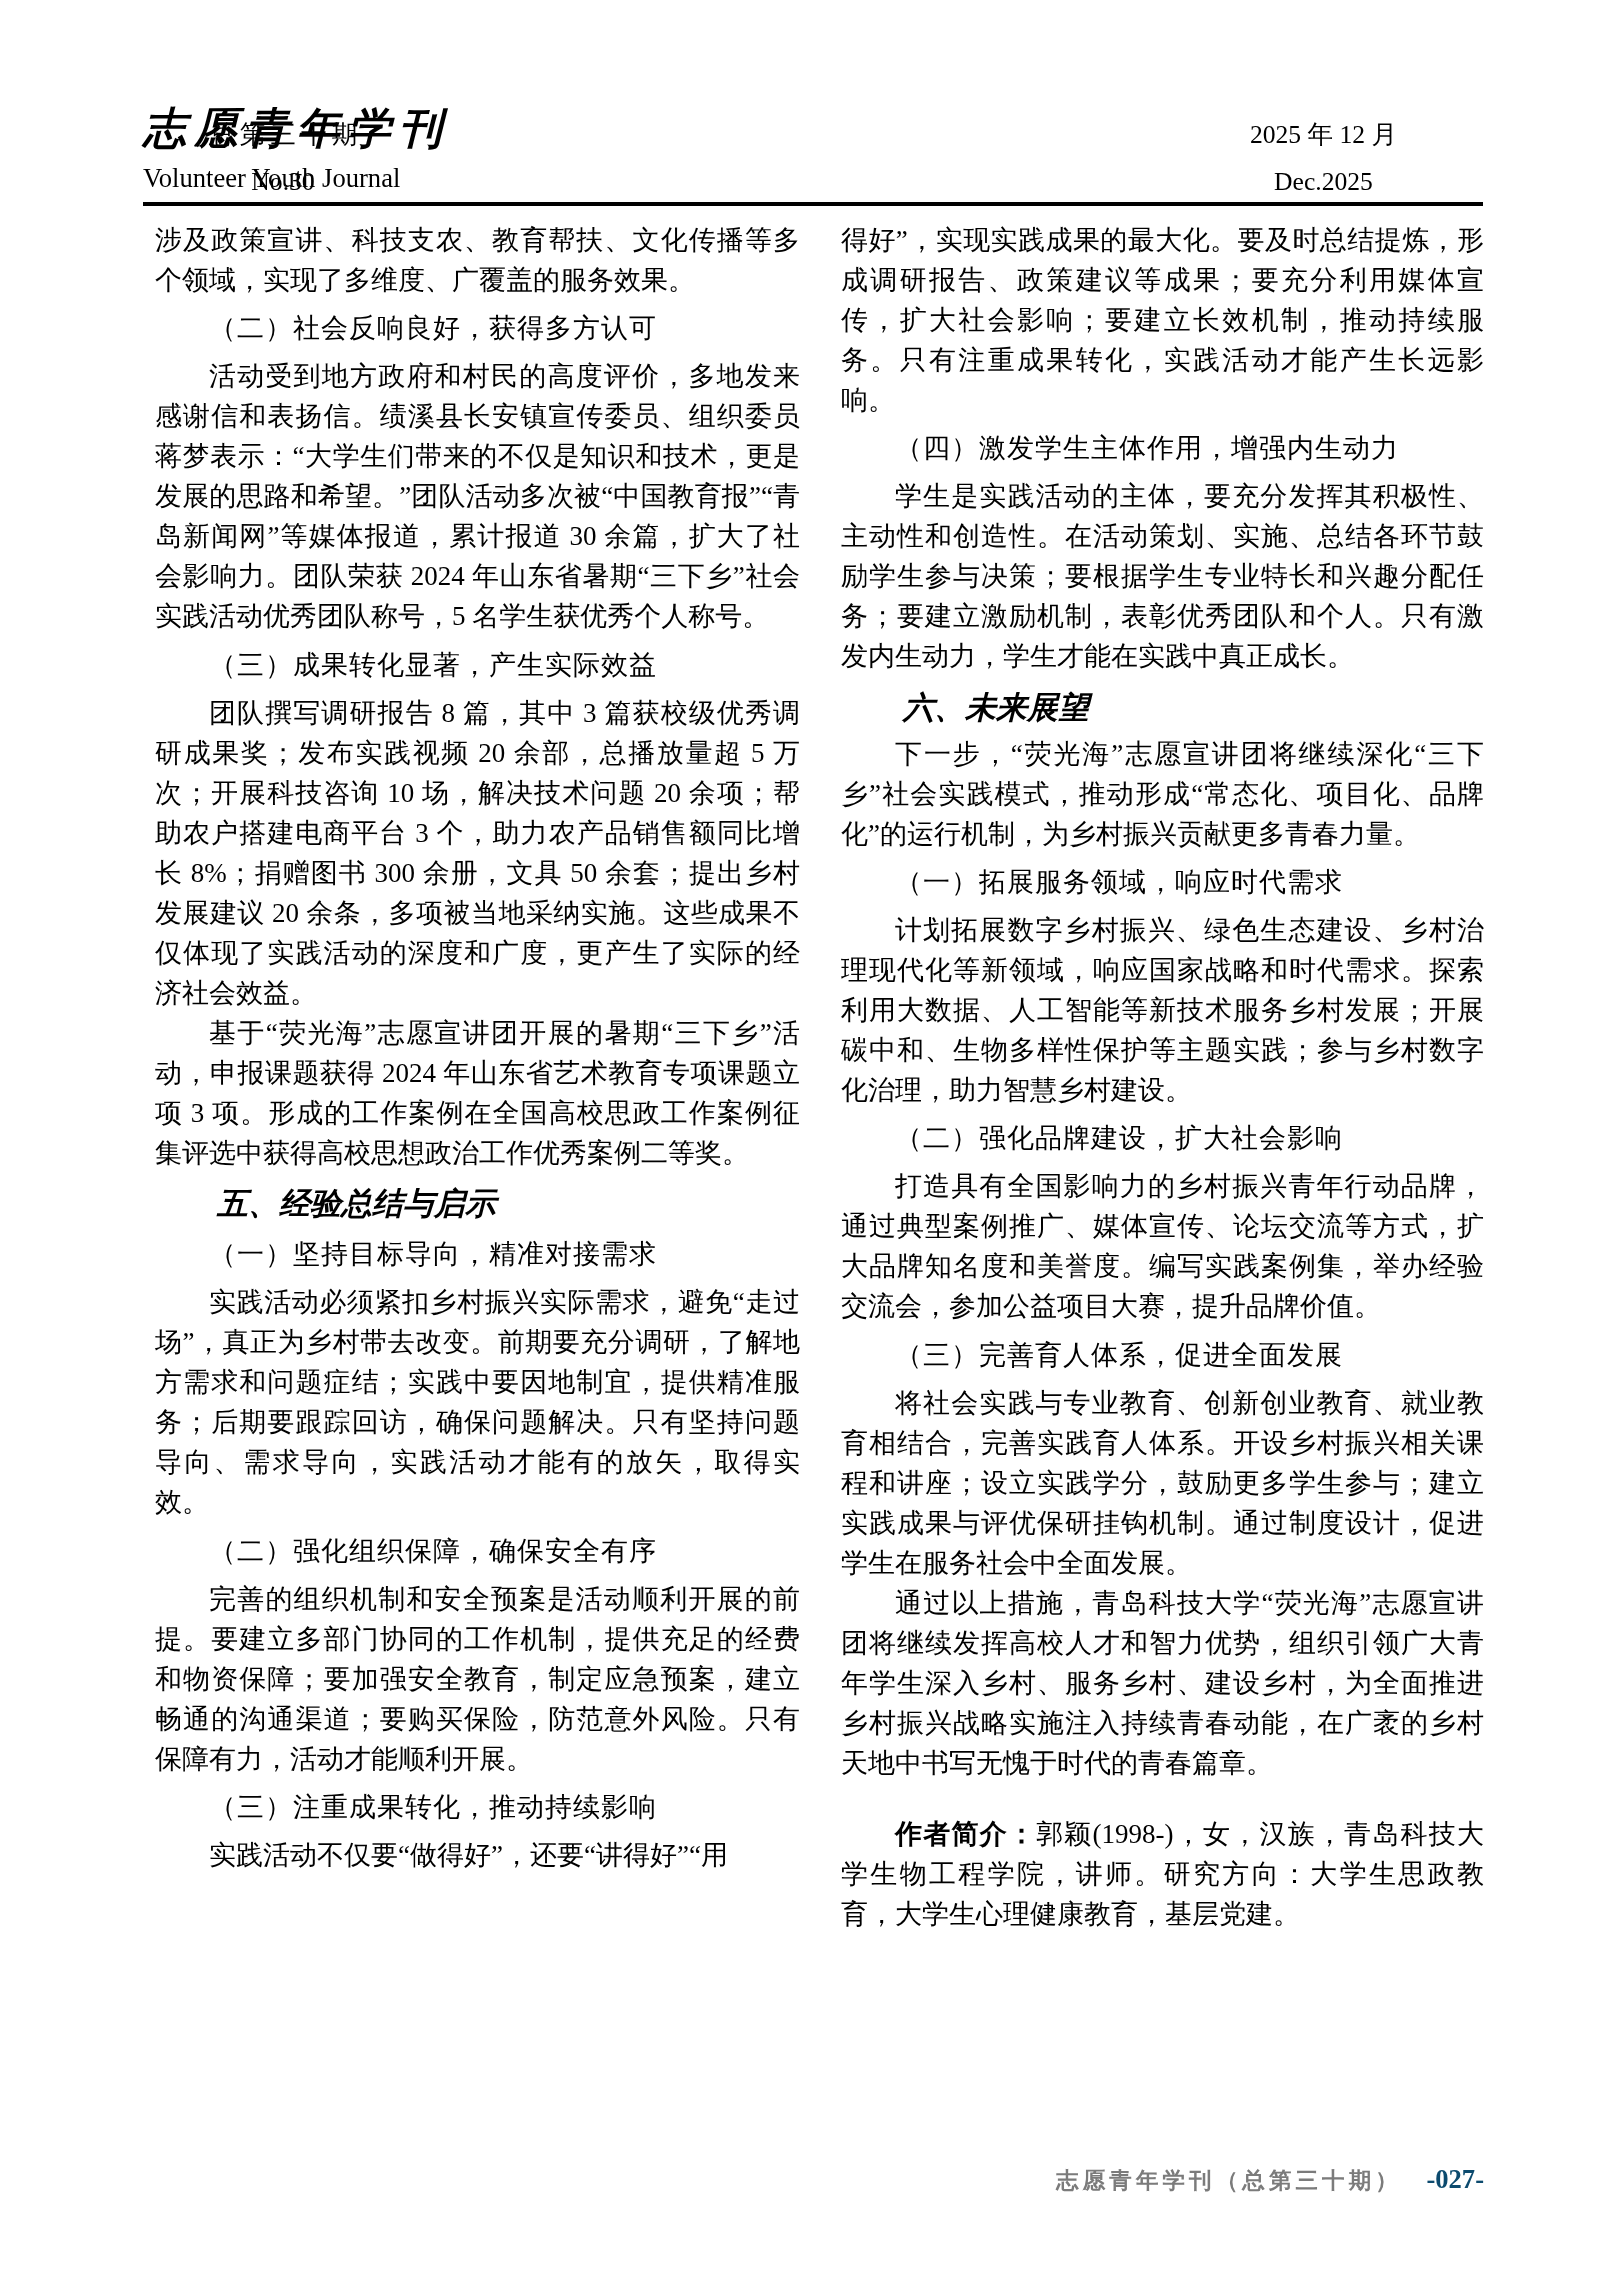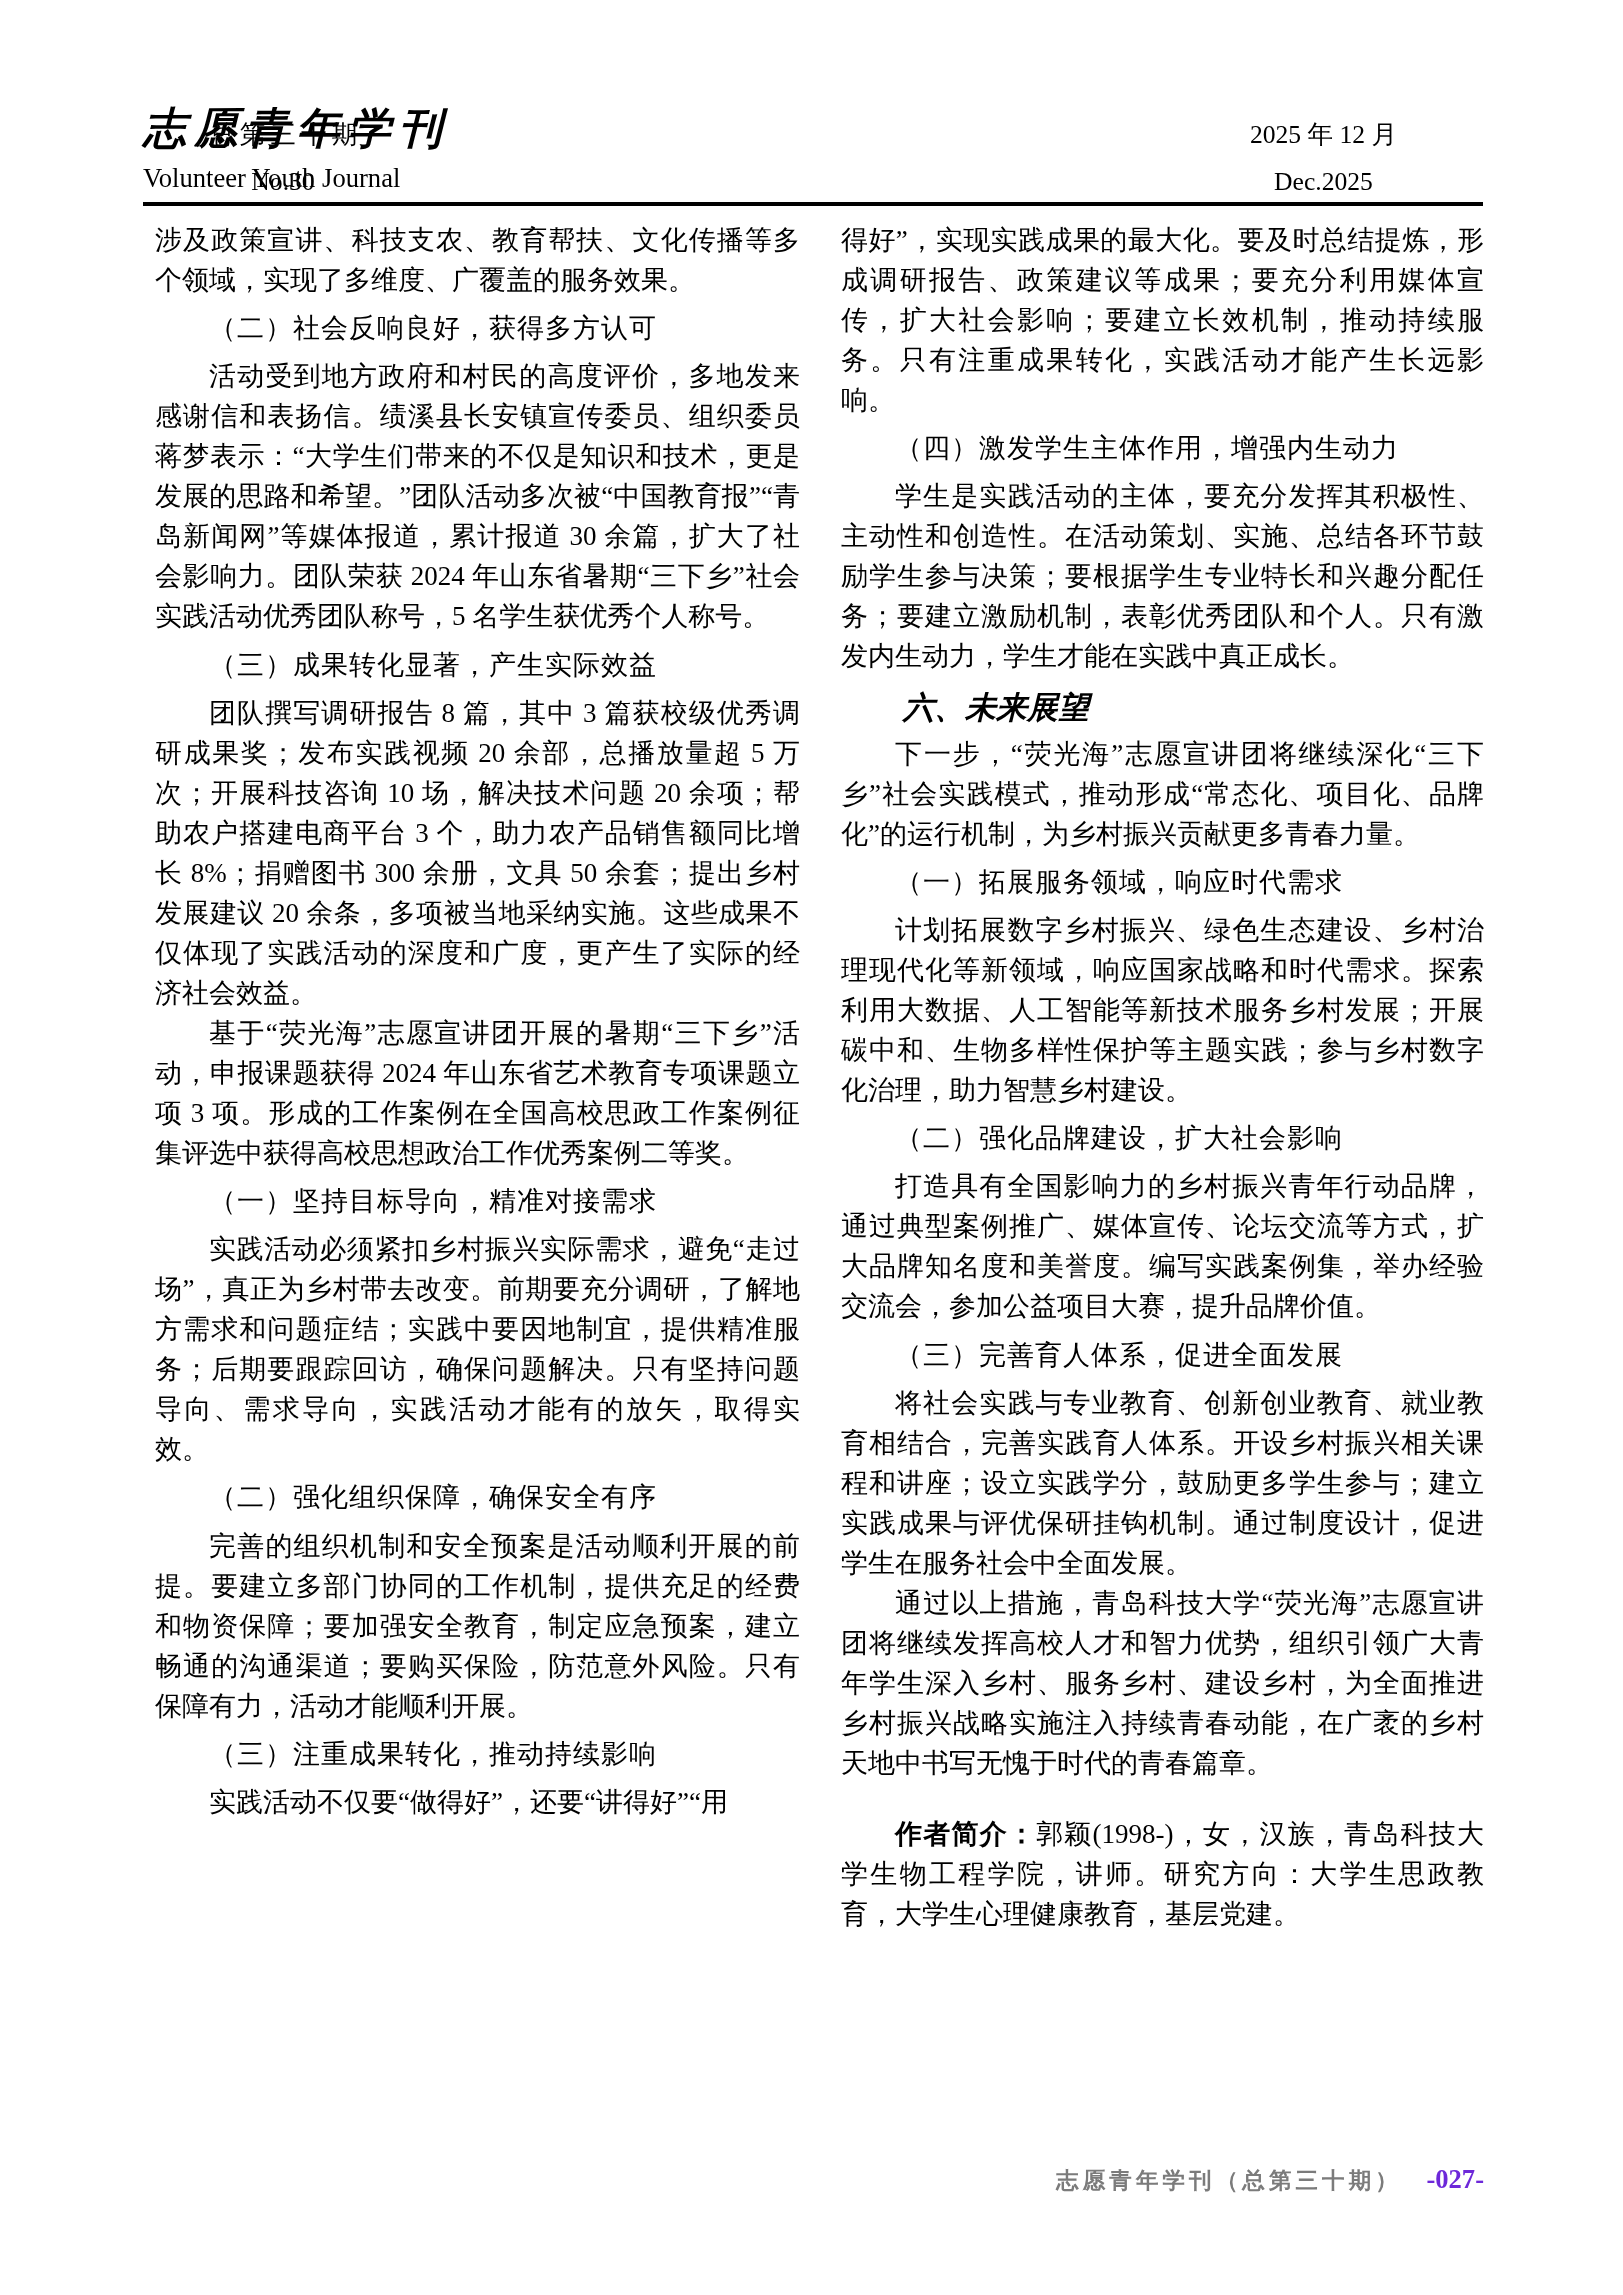--- a/index.html
+++ b/index.html
@@ -87,21 +87,21 @@
     text-align: right; white-space: nowrap;
   }
   .footer-journal {
     font-family: "Liberation Sans", "DejaVu Sans", sans-serif;
     font-weight: bold;
     font-size: 22.5px; letter-spacing: 4.1px; color: #7b7b7b;
   }
   .footer-page {
     font-family: "Liberation Serif", "DejaVu Serif", serif;
     font-weight: bold;
-    font-size: 26.6px; color: #6d28d9;
+    font-size: 26.6px; color: #0c4a6e;
     margin-left: 24.5px;
   }
 </style>
 </head>
 <body>
 
 <div class="page">
 
   <div class="hdr">
     <div class="hdr-issue-cn">总第三十期</div>
@@ -113,20 +113,21 @@
     <div class="hdr-rule"></div>
   </div>
 
   <div class="col col-left">
     <p class="cont">涉及政策宣讲、科技支农、教育帮扶、文化传播等多个领域，实现了多维度、广覆盖的服务效果。</p>
     <p class="subhead">（二）社会反响良好，获得多方认可</p>
     <p class="para">活动受到地方政府和村民的高度评价，多地发来感谢信和表扬信。绩溪县长安镇宣传委员、组织委员蒋梦表示：“大学生们带来的不仅是知识和技术，更是发展的思路和希望。”团队活动多次被“中国教育报”“青岛新闻网”等媒体报道，累计报道 30 余篇，扩大了社会影响力。团队荣获 2024 年山东省暑期“三下乡”社会实践活动优秀团队称号，5 名学生获优秀个人称号。</p>
     <p class="subhead">（三）成果转化显著，产生实际效益</p>
     <p class="para">团队撰写调研报告 8 篇，其中 3 篇获校级优秀调研成果奖；发布实践视频 20 余部，总播放量超 5 万次；开展科技咨询 10 场，解决技术问题 20 余项；帮助农户搭建电商平台 3 个，助力农产品销售额同比增长 8%；捐赠图书 300 余册，文具 50 余套；提出乡村发展建议 20 余条，多项被当地采纳实施。这些成果不仅体现了实践活动的深度和广度，更产生了实际的经济社会效益。</p>
     <p class="para">基于“荧光海”志愿宣讲团开展的暑期“三下乡”活动，申报课题获得 2024 年山东省艺术教育专项课题立项 3 项。形成的工作案例在全国高校思政工作案例征集评选中获得高校思想政治工作优秀案例二等奖。</p>
+    <p class="section">五、经验总结与启示</p>
     <p class="subhead">（一）坚持目标导向，精准对接需求</p>
     <p class="para">实践活动必须紧扣乡村振兴实际需求，避免“走过场”，真正为乡村带去改变。前期要充分调研，了解地方需求和问题症结；实践中要因地制宜，提供精准服务；后期要跟踪回访，确保问题解决。只有坚持问题导向、需求导向，实践活动才能有的放矢，取得实效。</p>
     <p class="subhead">（二）强化组织保障，确保安全有序</p>
     <p class="para">完善的组织机制和安全预案是活动顺利开展的前提。要建立多部门协同的工作机制，提供充足的经费和物资保障；要加强安全教育，制定应急预案，建立畅通的沟通渠道；要购买保险，防范意外风险。只有保障有力，活动才能顺利开展。</p>
     <p class="subhead">（三）注重成果转化，推动持续影响</p>
     <p class="para">实践活动不仅要“做得好”，还要“讲得好”“用</p>
   </div>
 
   <div class="col col-right">
     <p class="cont">得好”，实现实践成果的最大化。要及时总结提炼，形成调研报告、政策建议等成果；要充分利用媒体宣传，扩大社会影响；要建立长效机制，推动持续服务。只有注重成果转化，实践活动才能产生长远影响。</p>

